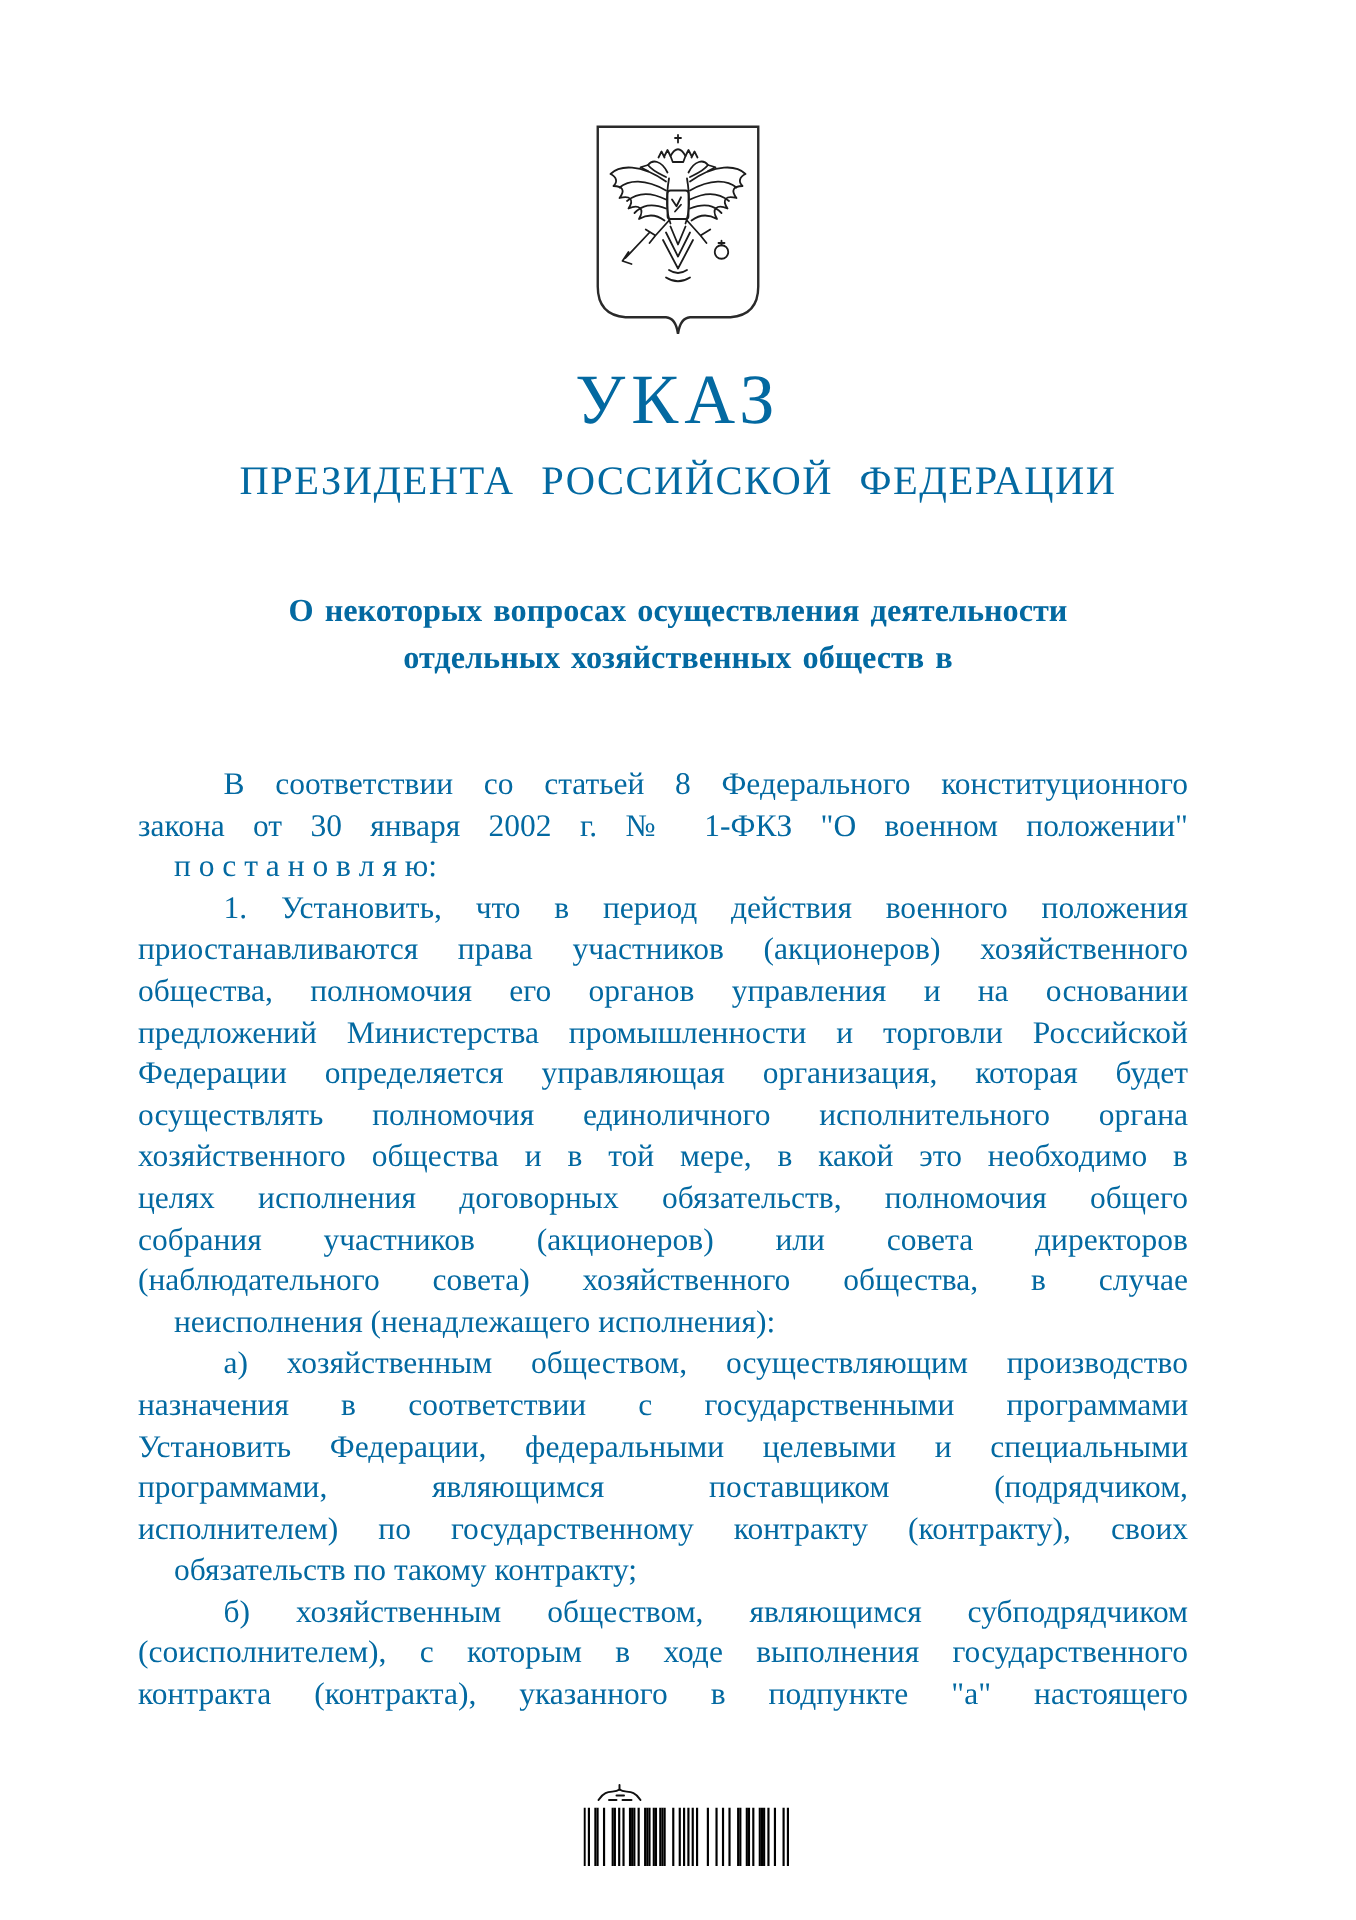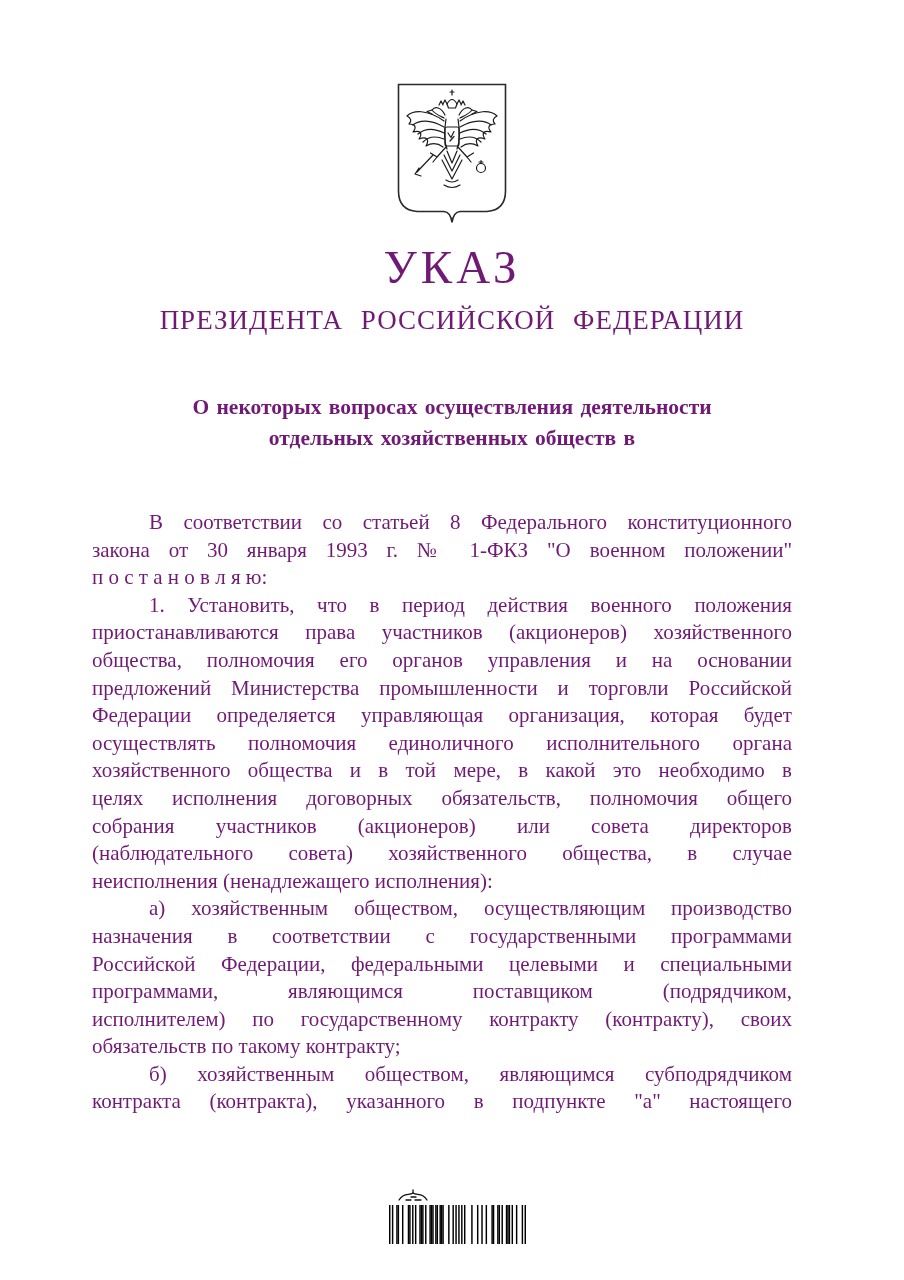--- a/index.html
+++ b/index.html
@@ -1,18 +1,18 @@
 <!DOCTYPE html>
 <html><head>
 <meta charset="utf-8">
 <style>
   html,body{margin:0;padding:0;background:#ffffff;}
   .page{
     position:relative;width:904px;height:1244px;background:#ffffff;
-    font-family:"Liberation Serif","DejaVu Serif",serif;color:#701a75;overflow:hidden;
+    font-family:"Liberation Serif","DejaVu Serif",serif;color:#0369a1;overflow:hidden;
   }
   .crest-box{position:absolute;top:83px;left:50%;transform:translateX(-50%);width:110px;height:148px;}
   .crest-box svg{display:block;width:110px;height:148px;}
   .title{
     position:absolute;top:240px;left:0;width:100%;text-align:center;
     font-size:47px;font-weight:400;letter-spacing:4px;
   }
   .subtitle{
     position:absolute;top:305px;left:0;width:100%;text-align:center;
     font-size:27px;font-weight:400;letter-spacing:1px;word-spacing:10px;
@@ -20,21 +20,21 @@
   .subject{
     position:absolute;top:392px;left:0;width:100%;text-align:center;
     font-size:21.5px;font-weight:700;line-height:31px;word-spacing:2px;
   }
   .body-text{
     position:absolute;top:509px;left:92px;width:700px;
     font-size:21px;line-height:27.6px;
   }
   .body-line{text-align:justify;text-align-last:justify;}
   .body-line.first{text-indent:57px;}
-  .body-line.lastline{text-align-last:left;}
+  .body-line.lastline{text-align-last:left;margin-left:24px;}
   .footer{position:absolute;top:1188px;left:382px;width:150px;}
   .mini-eagle{display:block;width:34px;height:16px;margin-left:14px;}
   .barcode-svg{display:block;width:137px;height:40px;margin-left:7px;margin-top:1px;fill:#000;}
   .barcode-number{
     font-size:16.5px;letter-spacing:0.5px;white-space:pre;margin-top:0;
     font-family:"Liberation Serif","DejaVu Serif",serif;
   }
 </style>
 </head>
 <body>
@@ -79,40 +79,41 @@
 
   <div class="subtitle">ПРЕЗИДЕНТА РОССИЙСКОЙ ФЕДЕРАЦИИ</div>
 
   <div class="subject">
     <div>О некоторых вопросах осуществления деятельности</div>
     <div>отдельных хозяйственных обществ в</div>
   </div>
 
   <div class="body-text">
       <div class="body-line first">В соответствии со статьей 8 Федерального конституционного</div>
-      <div class="body-line">закона от 30 января 1993 г. № 1-ФКЗ "О военном положении"</div>
+      <div class="body-line">закона от 30 января 2002 г. № 1-ФКЗ "О военном положении"</div>
       <div class="body-line lastline">п о с т а н о в л я ю:</div>
       <div class="body-line first">1. Установить, что в период действия военного положения</div>
       <div class="body-line">приостанавливаются права участников (акционеров) хозяйственного</div>
       <div class="body-line">общества, полномочия его органов управления и на основании</div>
       <div class="body-line">предложений Министерства промышленности и торговли Российской</div>
       <div class="body-line">Федерации определяется управляющая организация, которая будет</div>
       <div class="body-line">осуществлять полномочия единоличного исполнительного органа</div>
       <div class="body-line">хозяйственного общества и в той мере, в какой это необходимо в</div>
       <div class="body-line">целях исполнения договорных обязательств, полномочия общего</div>
       <div class="body-line">собрания участников (акционеров) или совета директоров</div>
       <div class="body-line">(наблюдательного совета) хозяйственного общества, в случае</div>
       <div class="body-line lastline">неисполнения (ненадлежащего исполнения):</div>
       <div class="body-line first">а) хозяйственным обществом, осуществляющим производство</div>
       <div class="body-line">назначения в соответствии с государственными программами</div>
-      <div class="body-line">Российской Федерации, федеральными целевыми и специальными</div>
+      <div class="body-line">Установить Федерации, федеральными целевыми и специальными</div>
       <div class="body-line">программами, являющимся поставщиком (подрядчиком,</div>
       <div class="body-line">исполнителем) по государственному контракту (контракту), своих</div>
       <div class="body-line lastline">обязательств по такому контракту;</div>
       <div class="body-line first">б) хозяйственным обществом, являющимся субподрядчиком</div>
+      <div class="body-line">(соисполнителем), с которым в ходе выполнения государственного</div>
       <div class="body-line">контракта (контракта), указанного в подпункте "а" настоящего</div>
     </div>
 
   <div class="footer">
     <svg class="mini-eagle" viewBox="0 0 34 16" xmlns="http://www.w3.org/2000/svg">
       <g stroke="#111" fill="none" stroke-width="1.3" stroke-linecap="round">
         <path d="M3,12 C8,4 13,8 17,5 C21,8 26,4 31,12"></path>
         <path d="M17,5 V2"></path>
         <path d="M10,12 H15 M19,12 H25"></path>
         <path d="M15,9 H20"></path>

